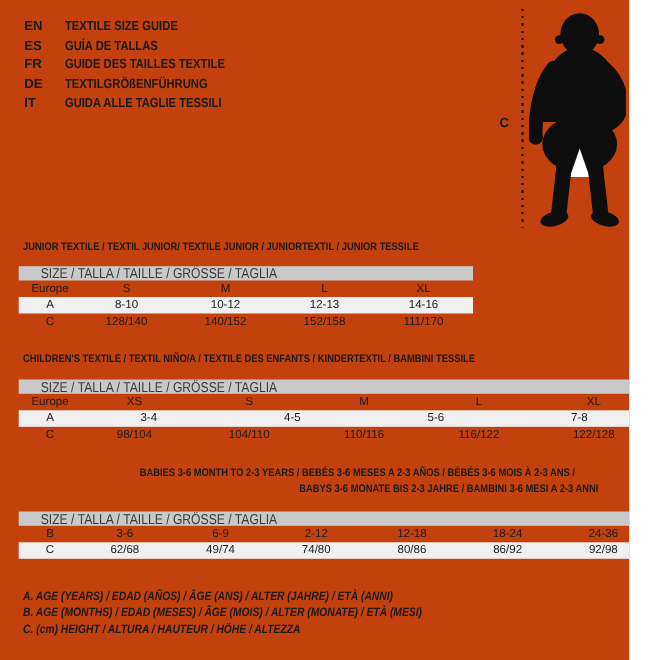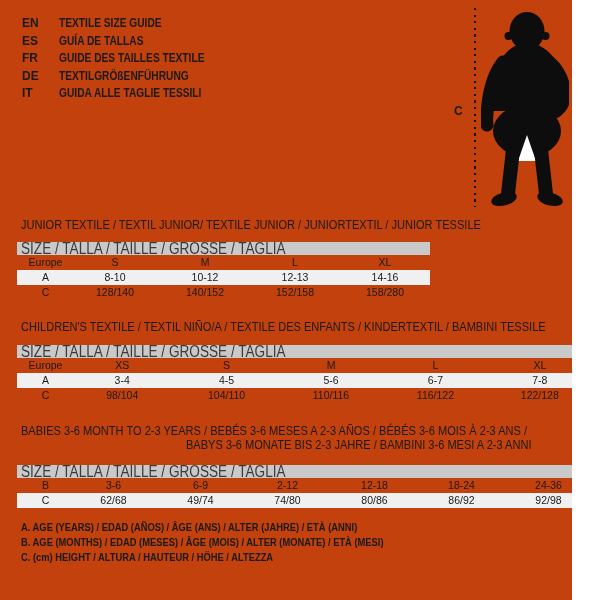--- a/index.html
+++ b/index.html
@@ -34,37 +34,37 @@
     background:repeating-linear-gradient(to bottom,#111 0px,#111 2.2px,transparent 2.2px,transparent 6.6px);
   }
   .c-label{position:absolute;left:454px;top:104px;font-size:12px;font-weight:700;}
   .baby-figure{position:absolute;left:481px;top:9px;width:88px;height:198px;}
 
   
   .size-table{position:absolute;left:17px;font-size:10.5px;}
   #t1{top:218px;width:413px;}
   #t2{top:320px;width:575px;}
   #t3{top:424px;width:575px;}
-  .t-title{padding-left:4px;font-size:13px;font-weight:400;line-height:14px;}
+  .t-title{padding-left:4px;font-size:10px;font-weight:700;line-height:14px;}
   #t1 .t-title{margin-bottom:10px;}
   #t2 .t-title{margin-bottom:11px;}
   #t3 .t-title{margin-bottom:13px;text-align:right;}
   .t-bar{
     height:13px;line-height:13px;
     background:#c9c9c9;color:#3b3b3b;
-    padding-left:4px;font-size:16px;
+    padding-left:20px;font-size:13px;
     overflow:hidden;
   }
   .t-row{display:flex;height:15px;line-height:15px;}
   .t-row.shaded{background:#f0f0f0;}
   .t-label{flex:0 0 49px;padding-left:4px;text-align:center;}
   .t-cell{flex:1 1 0;text-align:center;}
 
   
-  .footnotes{position:absolute;top:520px;left:21px;}
+  .footnotes{position:absolute;top:535px;left:21px;font-style:italic;}
   .footnote-line{height:15.2px;line-height:15.2px;font-size:11px;font-weight:700;}
 </style>
 </head>
 <body>
 
 <div id="canvas">
 
   <div class="lang-block">
       <div class="lang-row">
         <span class="lang-code">EN</span>
@@ -123,21 +123,21 @@
           <span class="t-cell">8-10</span>
           <span class="t-cell">10-12</span>
           <span class="t-cell">12-13</span>
           <span class="t-cell">14-16</span>
         </div>
         <div class="t-row">
           <span class="t-label">C</span>
           <span class="t-cell">128/140</span>
           <span class="t-cell">140/152</span>
           <span class="t-cell">152/158</span>
-          <span class="t-cell">158/280</span>
+          <span class="t-cell">111/170</span>
         </div>
       </div>
   </div>
 
   <div class="size-table" id="t2">
     <div class="t-title"><div class="condensed">CHILDREN'S TEXTILE / TEXTIL NIÑO/A / TEXTILE DES ENFANTS / KINDERTEXTIL / BAMBINI TESSILE</div></div>
     <div class="t-bar"><span class="condensed">SIZE / TALLA / TAILLE / GRÖSSE / TAGLIA</span></div>
     <div class="t-rows">
         <div class="t-row">
           <span class="t-label">Europe</span>
@@ -145,21 +145,20 @@
           <span class="t-cell">S</span>
           <span class="t-cell">M</span>
           <span class="t-cell">L</span>
           <span class="t-cell">XL</span>
         </div>
         <div class="t-row shaded">
           <span class="t-label">A</span>
           <span class="t-cell">3-4</span>
           <span class="t-cell">4-5</span>
           <span class="t-cell">5-6</span>
-          <span class="t-cell">6-7</span>
           <span class="t-cell">7-8</span>
         </div>
         <div class="t-row">
           <span class="t-label">C</span>
           <span class="t-cell">98/104</span>
           <span class="t-cell">104/110</span>
           <span class="t-cell">110/116</span>
           <span class="t-cell">116/122</span>
           <span class="t-cell">122/128</span>
         </div>

